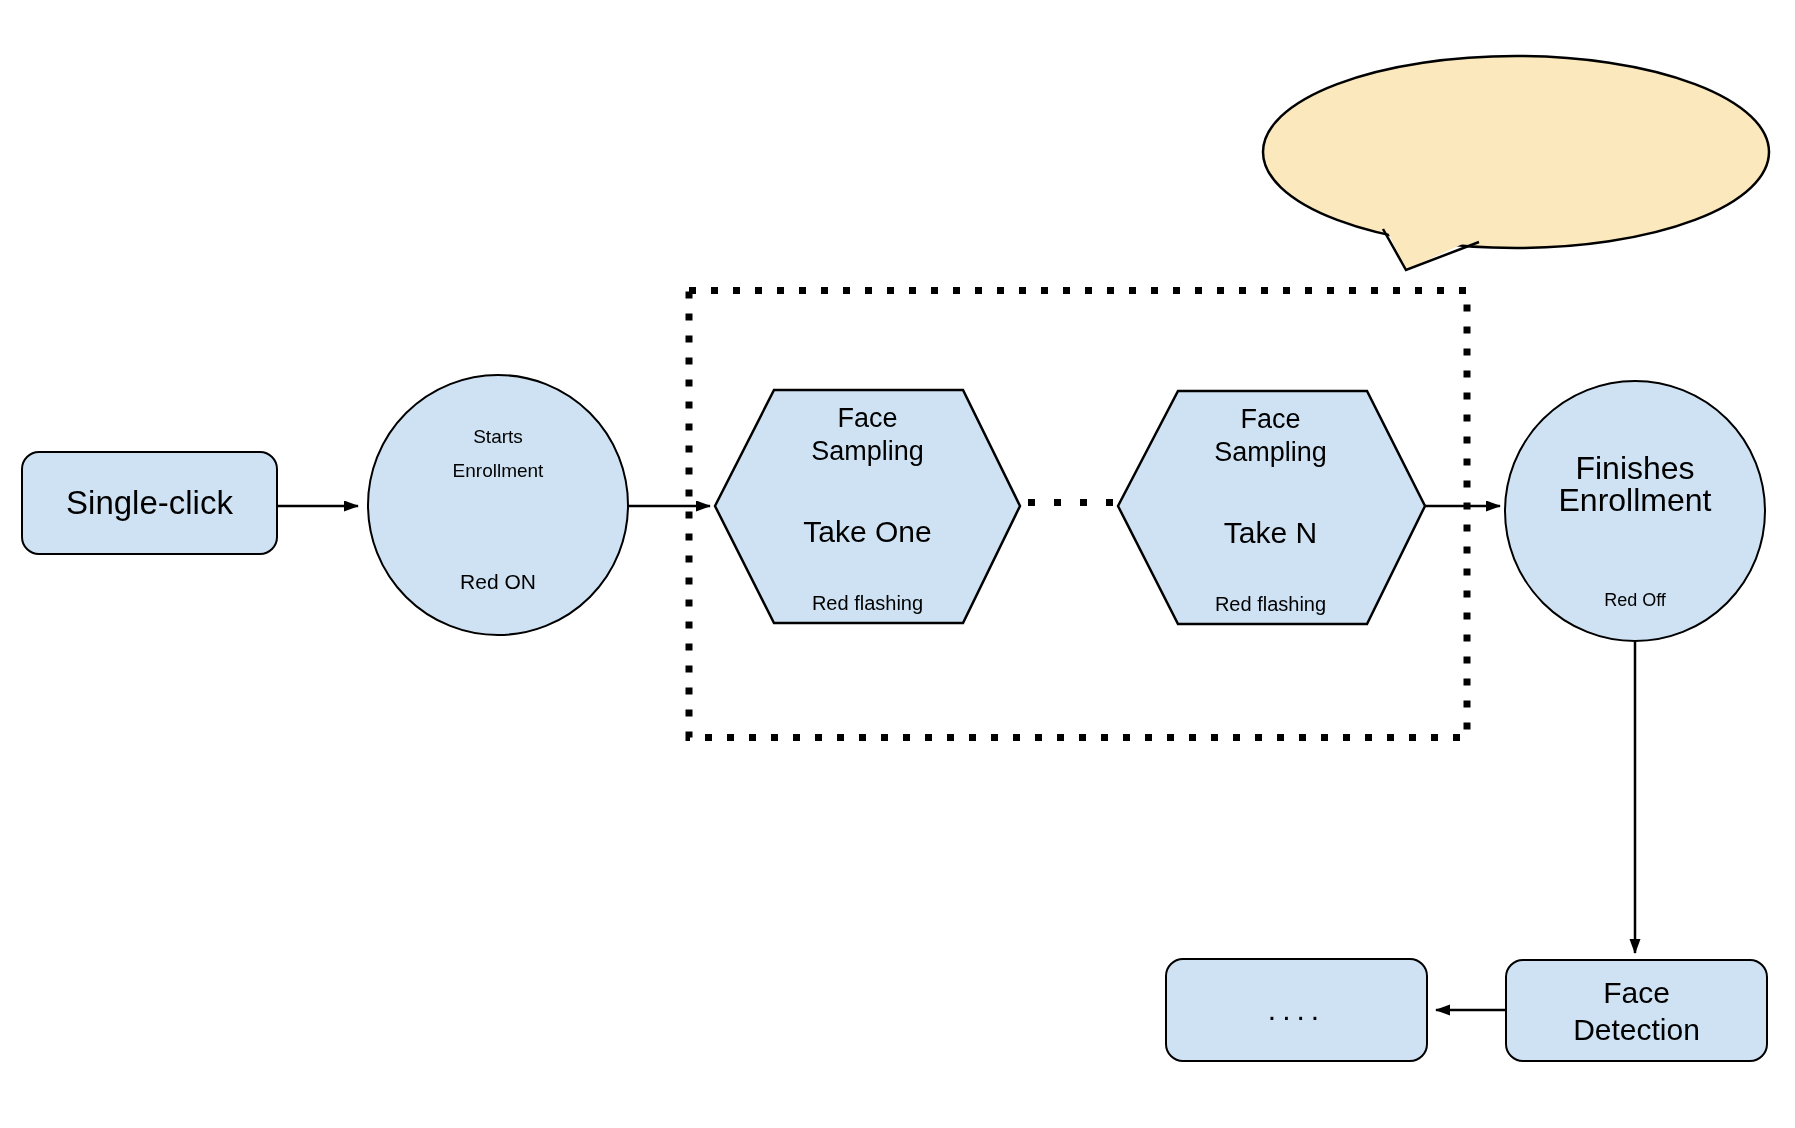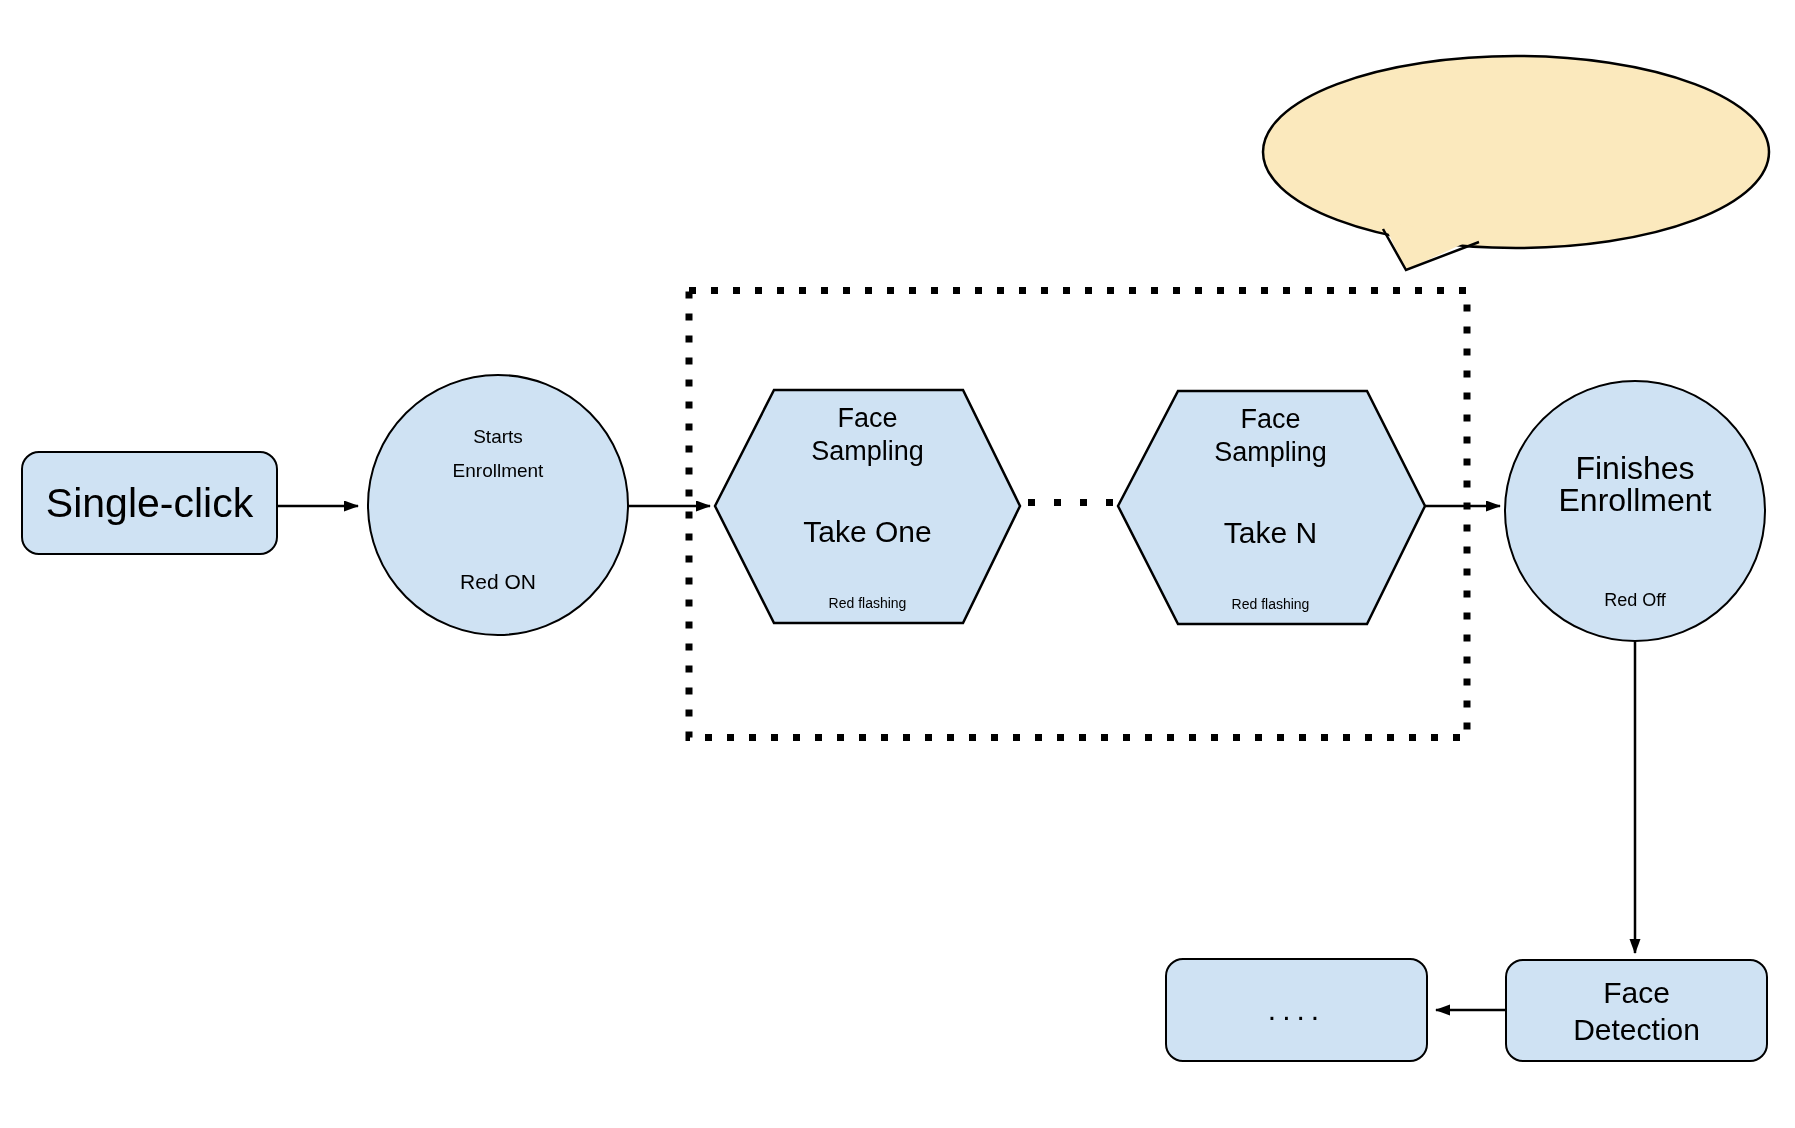--- a/index.html
+++ b/index.html
@@ -10,39 +10,39 @@
   .canvas svg { position:absolute; left:0; top:0; }
 
   
   .node { position:absolute; box-sizing:border-box; background:#cfe2f3; border:2.5px solid #000; }
   .rectnode { border-radius:18px; display:flex; align-items:center; justify-content:center; text-align:center; }
   .circlenode { border-radius:50%; }
 
   .abslabel { position:absolute; left:0; right:0; text-align:center; white-space:pre-line; }
 
   
-  #single-click { left:21px; top:451px; width:257px; height:104px; font-size:41px; }
+  #single-click { left:21px; top:451px; width:257px; height:104px; font-size:33px; }
 
   
   #starts-enrollment { left:367px; top:374px; width:262px; height:262px; }
   #starts-enrollment .title  { top:44px;  font-size:19px; line-height:34px; }
   #starts-enrollment .status { top:194px; font-size:21px; line-height:24px; }
 
   
   #finishes-enrollment { left:1504px; top:380px; width:262px; height:262px; }
   #finishes-enrollment .title  { top:70px;  font-size:32px; line-height:32px; }
   #finishes-enrollment .status { top:206px; font-size:18px; line-height:24px; }
 
   
   .hexoverlay { position:absolute; width:305px; height:233px; }
   #hex1-overlay { left:715px;  top:390px; }
   #hex2-overlay { left:1118px; top:391px; }
   .hexoverlay .title  { top:12px;  font-size:27px; line-height:33px; }
   .hexoverlay .step   { top:124px; font-size:30px; line-height:36px; }
-  .hexoverlay .status { top:201px; font-size:14px; line-height:24px; }
+  .hexoverlay .status { top:201px; font-size:20px; line-height:24px; }
 
   
   #continuation   { left:1165px; top:958px; width:263px; height:104px; font-size:30px; letter-spacing:6px; }
   #face-detection { left:1505px; top:959px; width:263px; height:103px; font-size:30px; line-height:37px; }
 
   
   #callout-text { position:absolute; left:1353px; top:95px; width:340px; }
   .bubble-line { height:30px; font-size:21px; line-height:30px; white-space:pre; }
 </style>
 </head>

